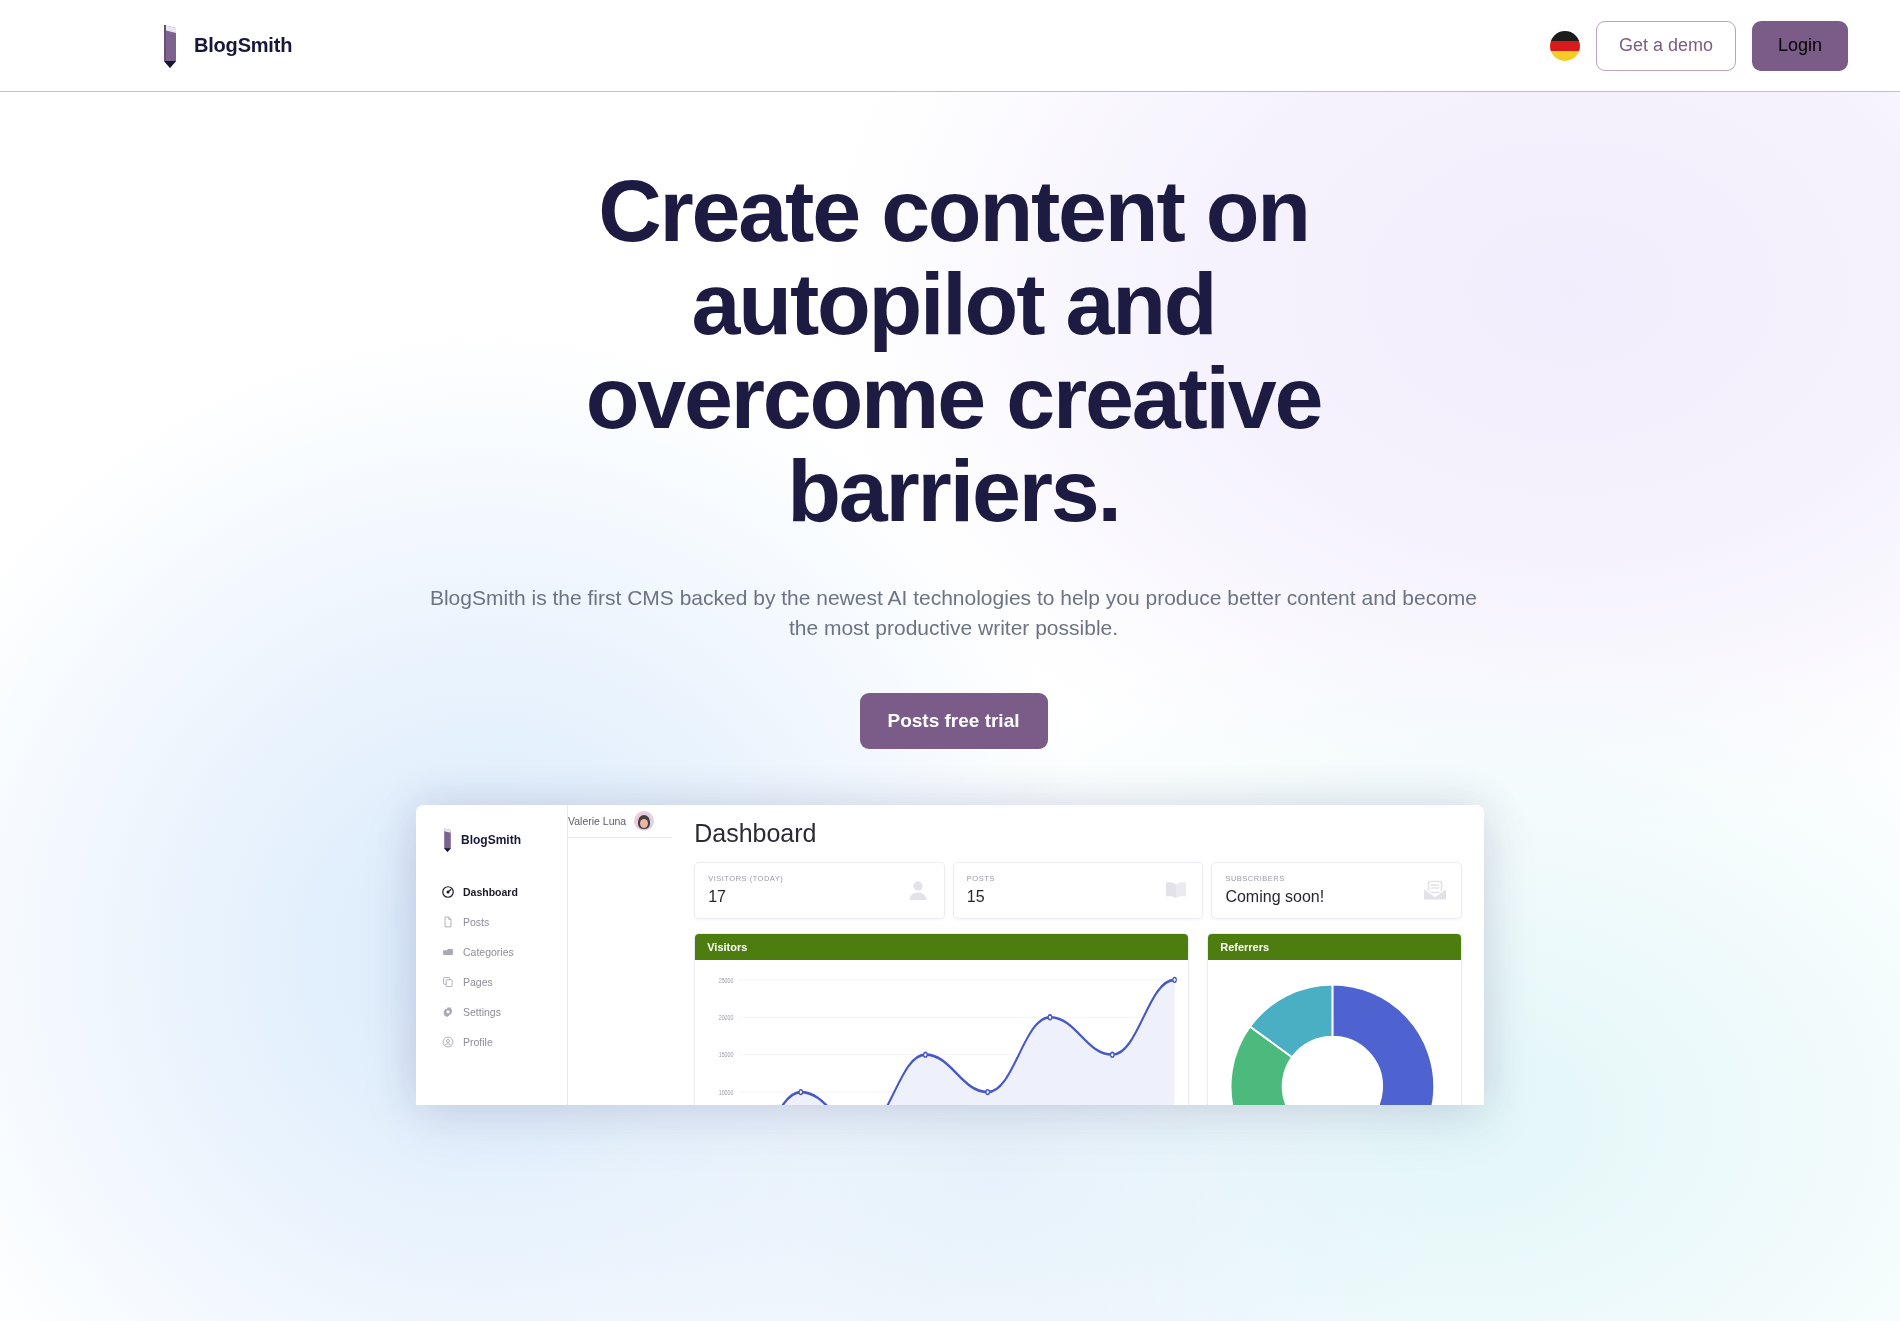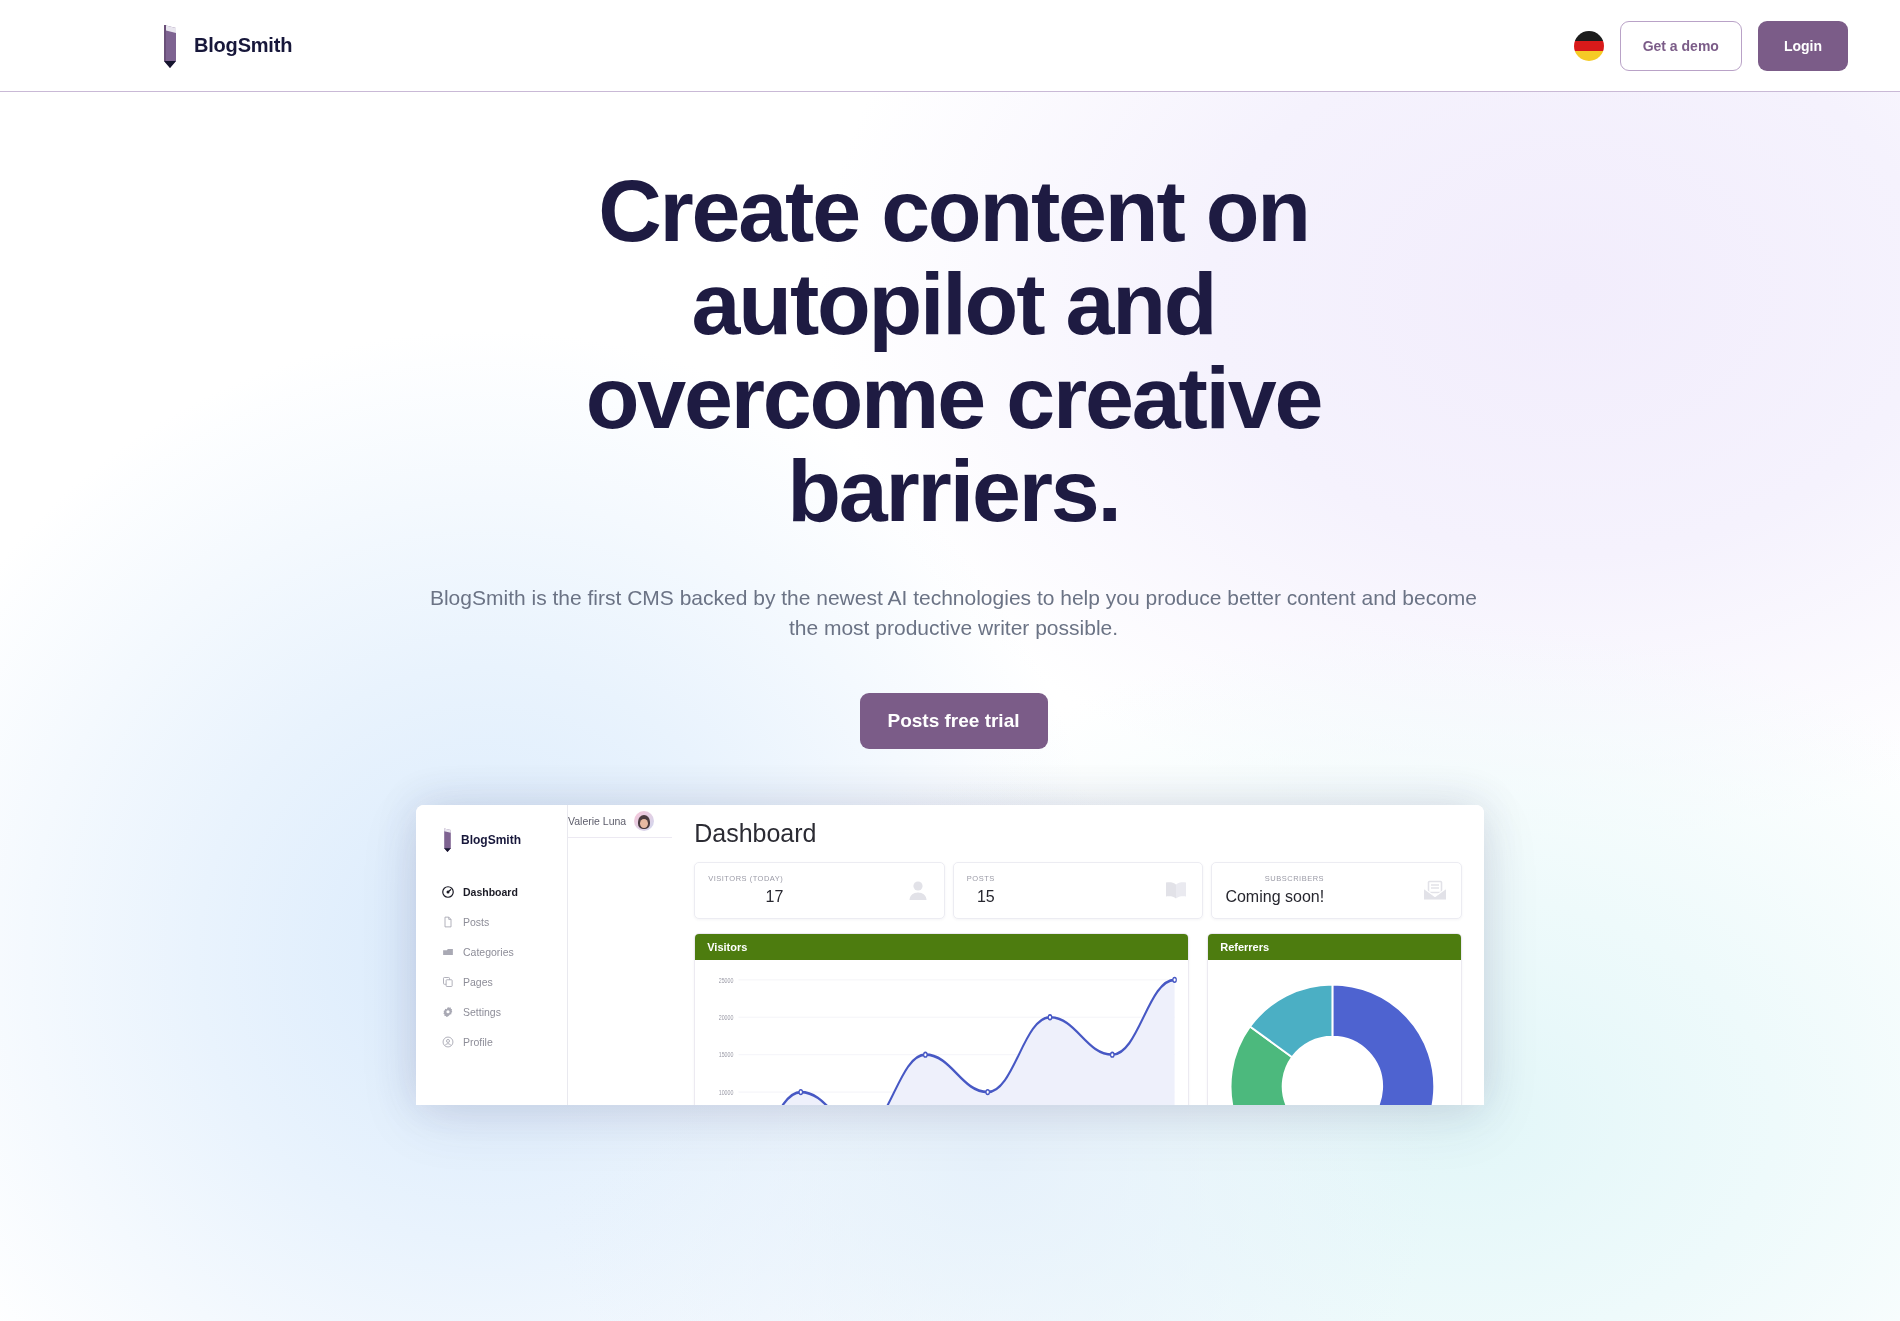--- a/index.html
+++ b/index.html
@@ -49,32 +49,32 @@
   .logo-mark { width:20px; height:46px; position:relative; display:block; }
 
   .header-right { display:flex; align-items:center; gap:16px; }
   .flag-icon {
     width:30px; height:30px; border-radius:50%;
     background:linear-gradient(#1c1c1c 0 33.3%, #d81a1a 33.3% 66.6%, #f5cb26 66.6% 100%);
     flex:none;
   }
   .btn {
     font-family:"Liberation Sans", sans-serif;
-    font-size:14px; font-weight:700;
+    font-size:18px; font-weight:400;
     border-radius:9px; cursor:pointer;
     display:inline-flex; align-items:center; justify-content:center;
   }
   .btn-demo {
     height:50px; padding:0 22px;
     color:#7b5c88; background:#fff;
     border:1.5px solid #b9a2c7;
   }
   .btn-login {
     height:50px; padding:0 26px;
-    color:#ffffff; background:#7b5c88; border:none;
+    color:#000000; background:#7b5c88; border:none;
   }
 
   
   #hero { position:relative; z-index:3; padding-top:72px; text-align:center;padding-left:7px; }
   #hero-title {
     font-size:88px; font-weight:700; line-height:1.06;
     color:#1e1b42; letter-spacing:-2.2px;
     max-width:900px; margin:0 auto;
   }
   #hero-sub {
@@ -137,21 +137,21 @@
     border-radius:50% 50% 40% 40%; background:#4a3b3f;
   }
   .avatar::before{
     content:""; position:absolute; left:6px; top:8px; width:8px; height:9px;
     border-radius:50%; background:#e7b9a2; z-index:2;
   }
   #dash-body { padding:14px 22px 0 22px; background:#fff; flex:1; min-height:0; }
   #dash-title { font-size:25px; color:#2b2b33; font-weight:400; margin-bottom:14px; }
 
   
-  #stat-row { display:flex; gap:8px; margin-bottom:14px;text-align:right; }
+  #stat-row { display:flex; gap:8px; margin-bottom:14px; }
   .stat-card {
     flex:1; min-width:0;
     background:#fff;
     border:1px solid #ececf2;
     border-radius:5px;
     box-shadow:0 1px 3px rgba(40,40,70,0.05);
     padding:11px 13px 12px;
     display:flex; align-items:center; justify-content:space-between; gap:6px;
   }
   .stat-label { font-size:7.5px; letter-spacing:0.5px; color:#9a9aa6; text-transform:uppercase; }

